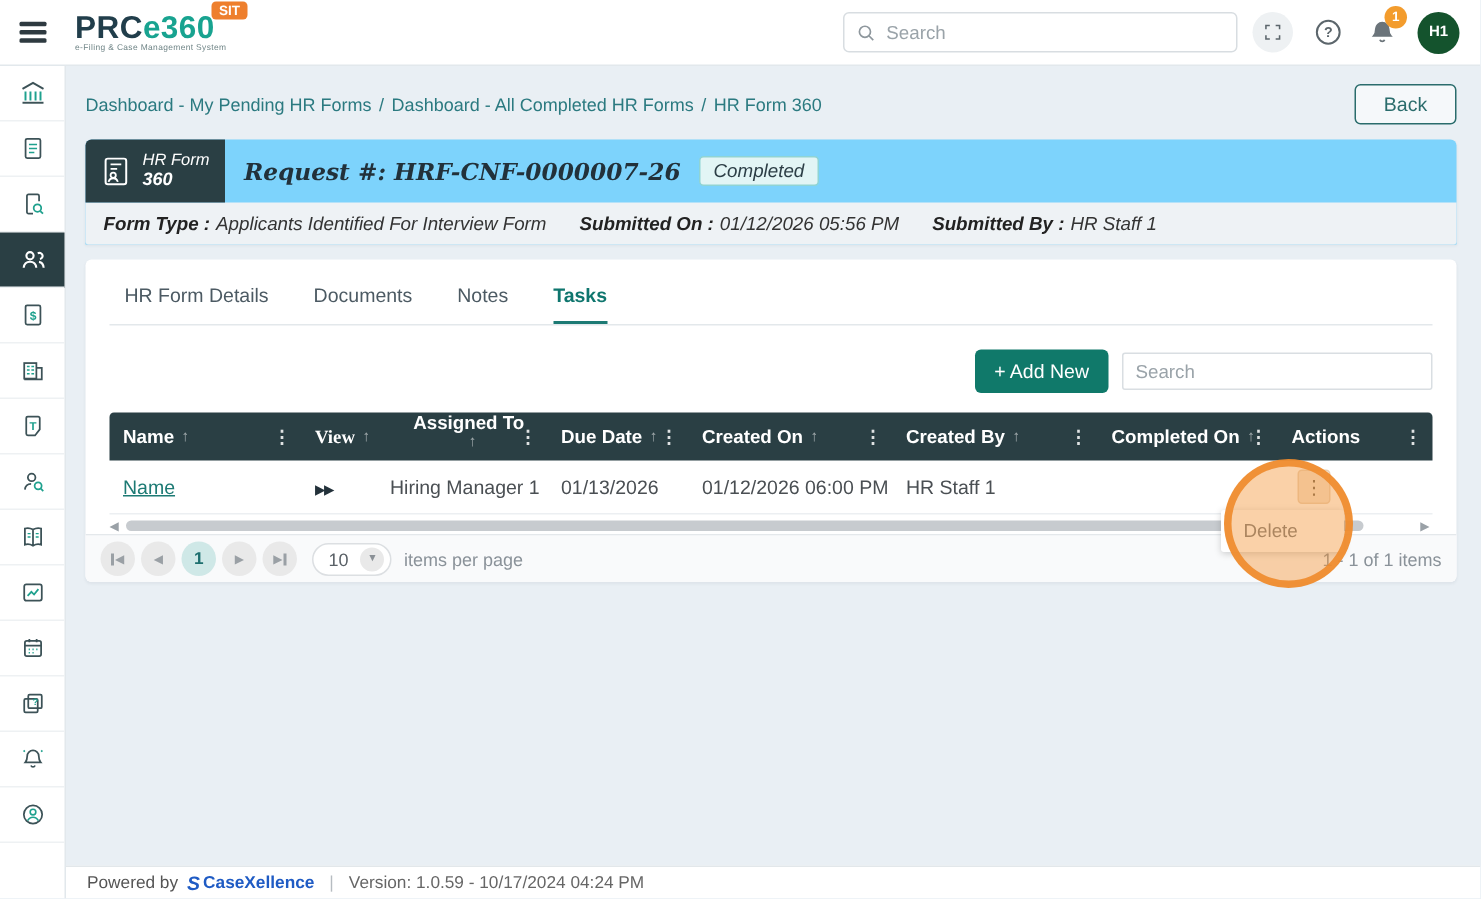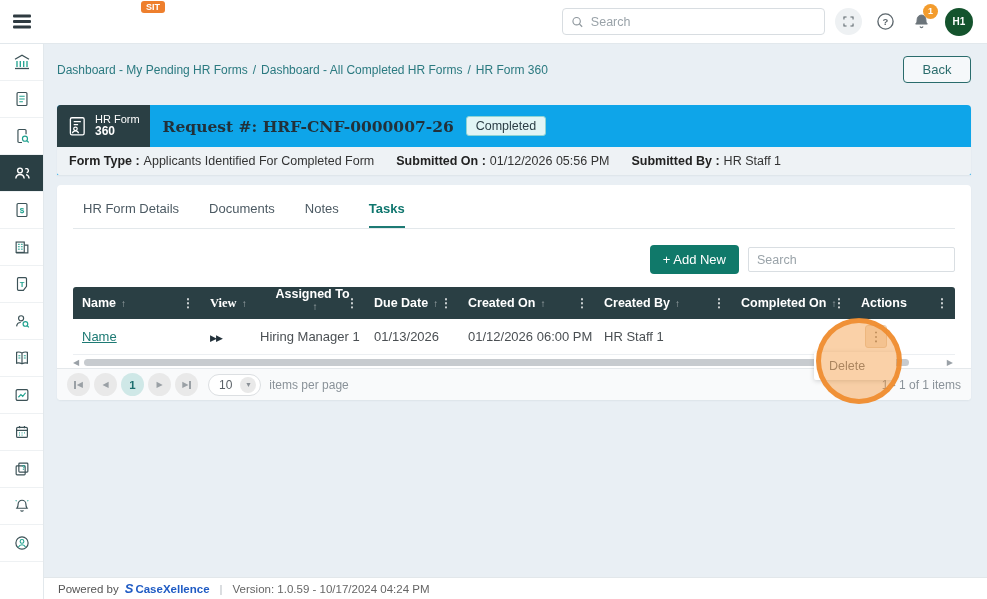--- a/index.html
+++ b/index.html
@@ -26,28 +26,28 @@
 
   
   .shell { display:flex; height:555px; }
   .sidebar { width:44px; background:#fff; border-right:1px solid #e2e8ec; display:flex; flex-direction:column; }
   .side-item { height:37px; display:flex; align-items:center; justify-content:center; border-bottom:1px solid #eef1f3; cursor:pointer; }
   .side-item.active { background:#2a3f44; }
   .main-col { flex:1; display:flex; flex-direction:column; }
   .main { flex:1; padding:10px 16px 0 13px; position:relative; overflow:hidden; }
 
   
-  .crumb-row { display:flex; align-items:center; justify-content:space-between; margin:2px 0 22px; }
+  .crumb-row { display:flex; align-items:center; justify-content:space-between; margin:2px 0 10px; }
   .crumbs { font-size:12px; color:#2b7a80; }
   .crumbs a { color:#2b7a80; text-decoration:none; cursor:pointer; }
   .crumb-sep { margin:0 5px; }
   .back-btn { min-width:68px; height:27px; border:1.5px solid #2a6c6c; border-radius:4px; background:rgba(255,255,255,.55); color:#2a6c6c; font-size:13px; display:flex; align-items:center; justify-content:center; cursor:pointer; }
 
   
-  .card1 { background:#0ea5e9; border-radius:4px 4px 0 0; box-shadow:0 1px 2px rgba(30,50,60,.06); }
+  .card1 { background:#7dd3fc; border-radius:4px 4px 0 0; box-shadow:0 1px 2px rgba(30,50,60,.06);font-style:italic; }
   .card1-top { display:flex; align-items:center; height:42px; }
   .hr-badge { background:#2a3f44; color:#fff; height:42px; display:flex; align-items:center; gap:7px; padding:0 10px 0 9px; border-radius:4px 0 0 0; }
   .hr-badge-text { font-size:11px; line-height:1.15; }
   .hr-badge-text b { font-size:12px; }
   .req-line { margin-left:13px; font-family:"DejaVu Serif", serif; font-weight:700; font-size:15.5px; color:#22313a; }
   .status-chip { margin-left:12px; background:#e2f5f5; border:1px solid #8fd4d4; border-radius:3px; padding:2px 9px; font-size:12.5px; color:#2c3e46; }
   .meta-row { background:#eef2f5; display:flex; align-items:center; gap:22px; padding:7px 12px; font-size:12.5px; color:#333; border-radius:0 0 2px 2px; }
   .meta-item b { font-weight:700; color:#222; margin-right:4px; }
 
   
@@ -103,20 +103,24 @@
   .foot-ver { color:#666; }
   svg { display:block; }
 </style>
 </head>
 <body>
 
 <div class="topbar">
   <div class="hamburger">
       <span></span>
     </div>
+  <div class="logo-wrap">
+    <div class="logo-main"><span class="logo-prc">PRC</span><span class="logo-e360">e360</span></div>
+    <div class="logo-tag">e-Filing &amp; Case Management System</div>
+  </div>
   <div class="env-badge">SIT</div>
 
   <div class="top-search">
     <svg width="14" height="14" viewBox="0 0 16 16">
         <circle cx="7" cy="7" r="4.6" fill="none" stroke="#8e979d" stroke-width="1.4"></circle>
         <path d="M10.5 10.5l3.4 3.4" stroke="#8e979d" stroke-width="1.4"></path>
       </svg>
     <input type="text" placeholder="Search" style="">
   </div>
 
@@ -258,21 +262,21 @@
                 <path d="M7 6h6.5M7 8.7h4" stroke="#fff" stroke-width="1.1"></path>
                 <circle cx="8.6" cy="12.6" r="1.6" fill="none" stroke="#fff" stroke-width="1.1"></circle>
                 <path d="M5.8 16.6c.4-1.5 1.5-2.2 2.8-2.2s2.4.7 2.8 2.2" fill="none" stroke="#fff" stroke-width="1.1"></path>
               </svg>
             <div class="hr-badge-text"><span>HR Form</span><br><b>360</b></div>
           </div>
           <div class="req-line">Request #: HRF-CNF-0000007-26</div>
           <div class="status-chip">Completed</div>
         </div>
         <div class="meta-row">
-          <div class="meta-item"><b>Form Type :</b><span>Applicants Identified For Completed Form</span></div>
+          <div class="meta-item"><b>Form Type :</b><span>Applicants Identified For Interview Form</span></div>
           <div class="meta-item"><b>Submitted On :</b><span>01/12/2026 05:56 PM</span></div>
           <div class="meta-item"><b>Submitted By :</b><span>HR Staff 1</span></div>
         </div>
       </div>
 
       <div class="card2">
         <div class="tabs">
           <div class="tab">HR Form Details</div>
           <div class="tab">Documents</div>
           <div class="tab">Notes</div>

